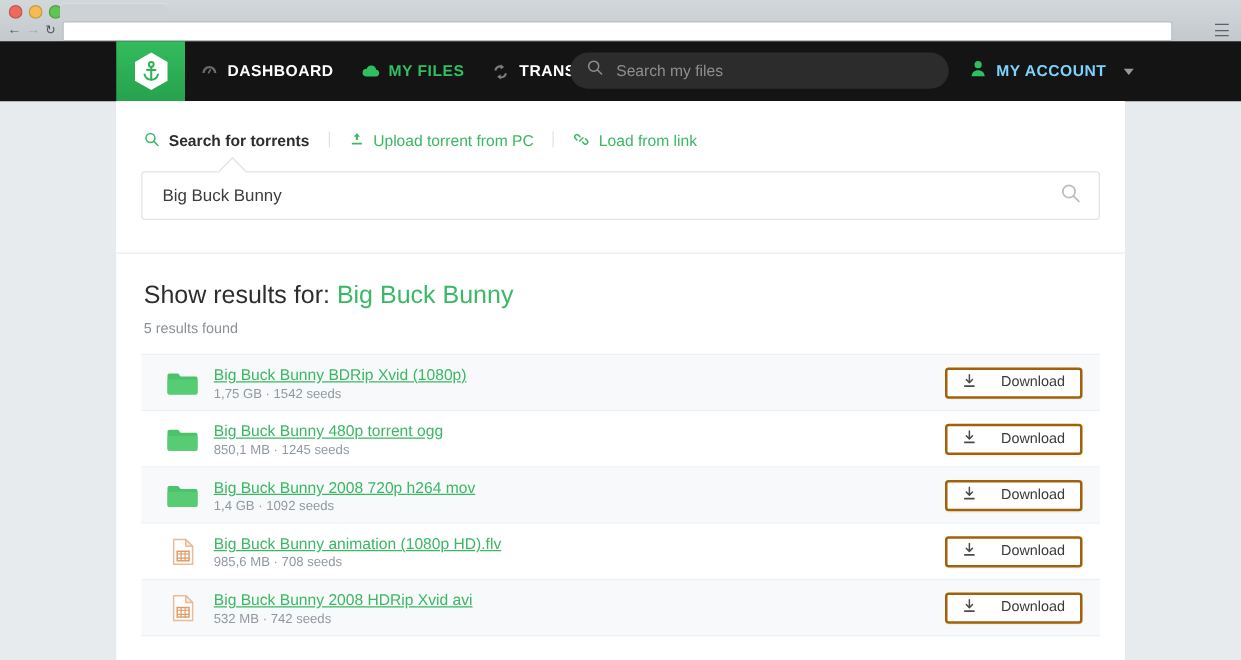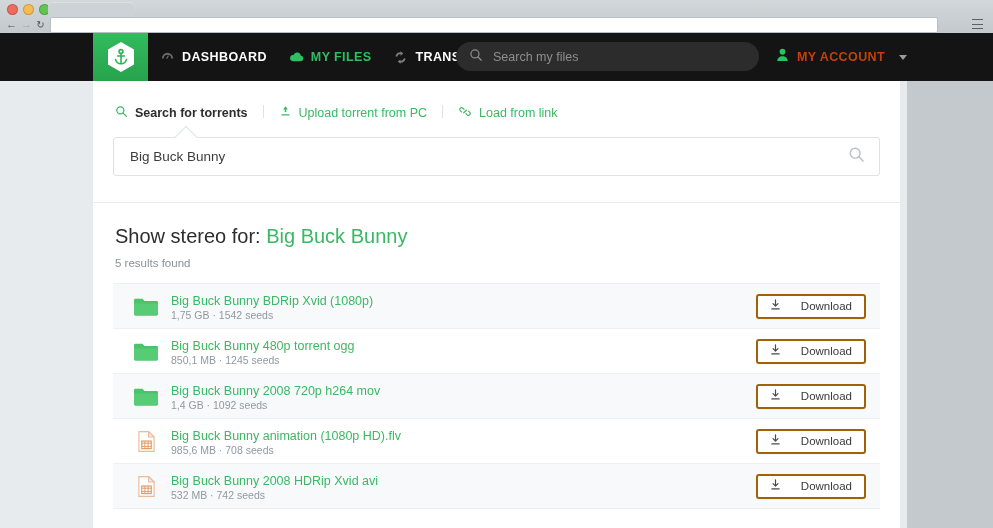--- a/index.html
+++ b/index.html
@@ -85,21 +85,21 @@
   .menu-icon i {
     display: block;
     height: 1px;
     background: #5a6167;
   }
 
   
   .app {
     position: absolute;
     top: 33px; left: 0;
-    width: 907px;
+    width: 993px;
     height: 495px;
     background: #e8ebee;
   }
 
   
   .topbar {
     position: absolute;
     top: 0; left: 0;
     width: 993px; height: 48px;
     background: #141414;
@@ -172,21 +172,21 @@
     height: 48px;
     display: flex;
     align-items: center;
     gap: 8px;
     cursor: pointer;
   }
   .account-label {
     font-size: 12.5px;
     font-weight: bold;
     letter-spacing: .4px;
-    color: #c2410c;
+    color: #7dd3fc;
   }
   .caret-down {
     width: 0; height: 0;
     border-left: 4px solid transparent;
     border-right: 4px solid transparent;
     border-top: 5px solid #9a9a9a;
     margin-left: 6px;
   }
 
   
@@ -297,20 +297,21 @@
     display: flex;
     align-items: center;
     justify-content: center;
     margin-right: 12px;
     flex: 0 0 26px;
   }
   .result-info { flex: 1; min-width: 0; }
   .result-name {
     font-size: 12.5px;
     color: #3bb863;
+    text-decoration: underline;
     cursor: pointer;
     display: inline-block;
   }
   .result-meta {
     font-size: 10.5px;
     color: #9199a0;
     margin-top: 0;
   }
 
   .dl-btn {
@@ -469,21 +470,21 @@
               <circle cx="7.6" cy="7.6" r="5.2" fill="none" stroke="#b9bfc4" stroke-width="1.5"></circle>
               <line x1="11.5" y1="11.5" x2="16" y2="16" stroke="#b9bfc4" stroke-width="1.5" stroke-linecap="round"></line>
             </svg>
           </span>
         </div>
       </div>
     </div>
 
     <div class="results-section">
       <h1 class="results-title">
-        <span>Show stereo for:</span>
+        <span>Show results for:</span>
         <span class="query">Big Buck Bunny</span>
       </h1>
       <div class="results-count">5 results found</div>
 
       <div class="results-list">
 
         <div class="result-row odd">
           <div class="result-icon">
             <svg width="26" height="21" viewBox="0 0 26 21">
               <path d="M1 4.2a1.4 1.4 0 0 1 1.4-1.4h7.1l2 2.3h12.1A1.4 1.4 0 0 1 25 6.5v11.6a1.4 1.4 0 0 1-1.4 1.4H2.4A1.4 1.4 0 0 1 1 18.1z" fill="#4cc26a"></path>

